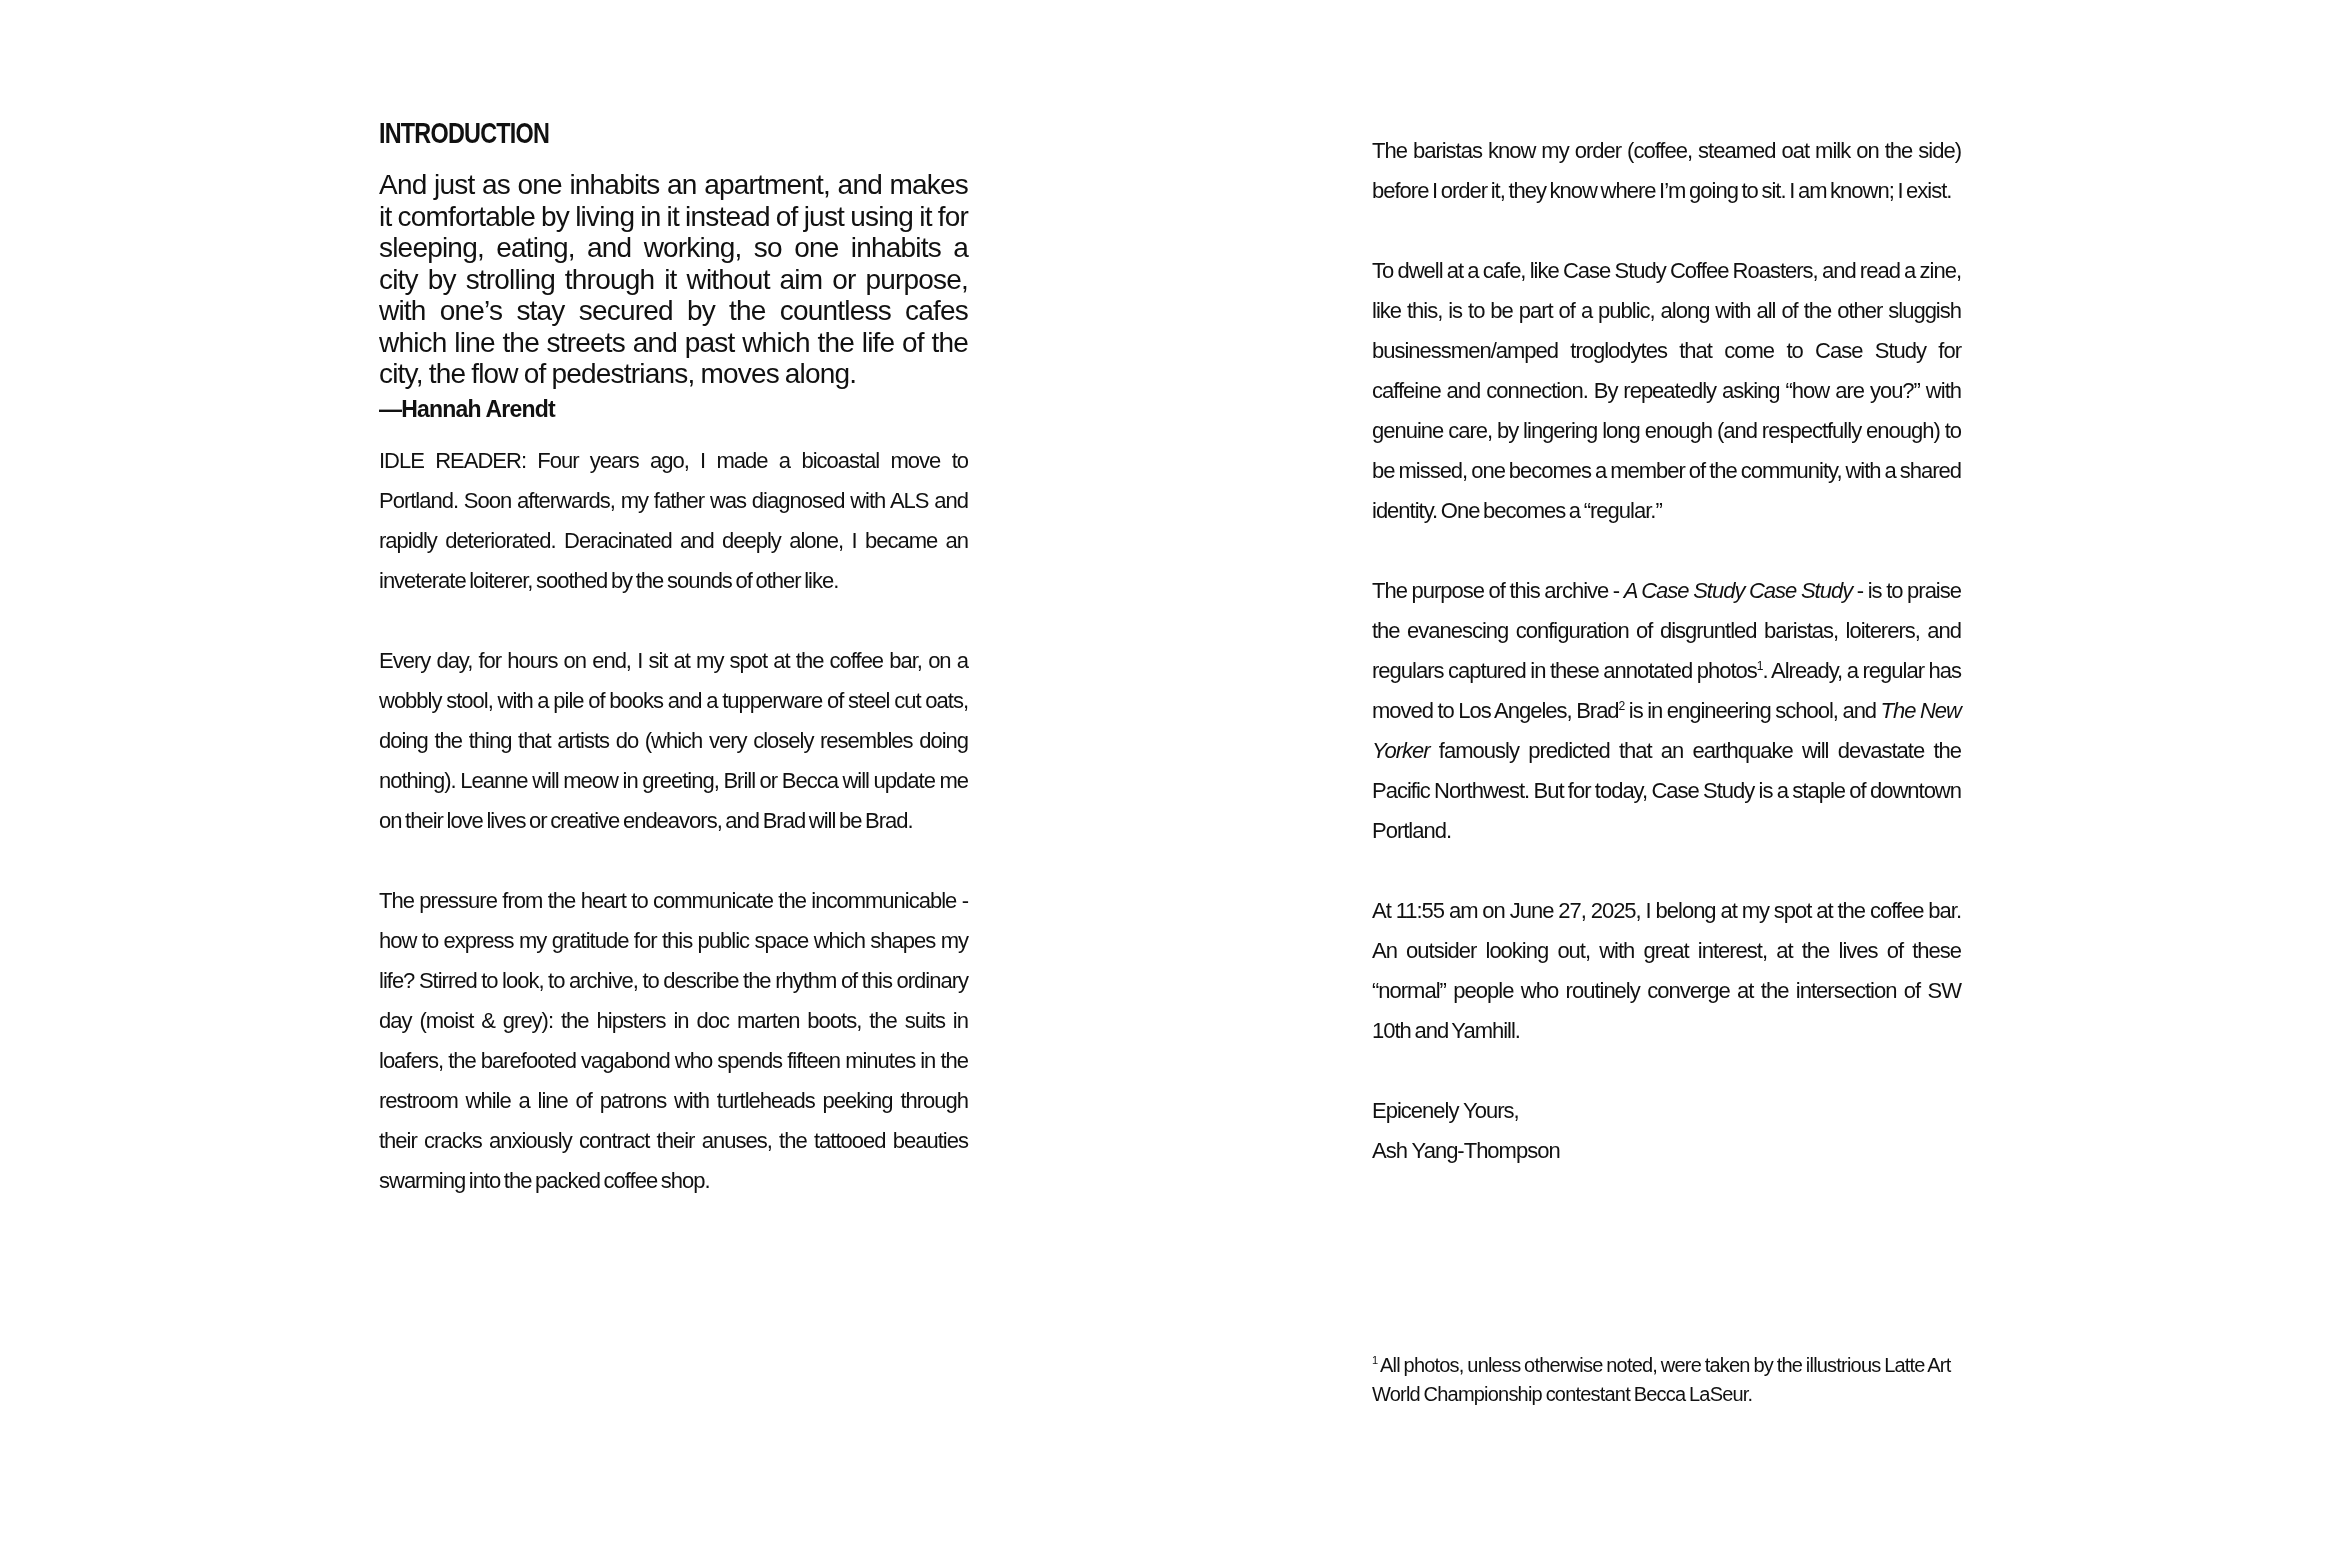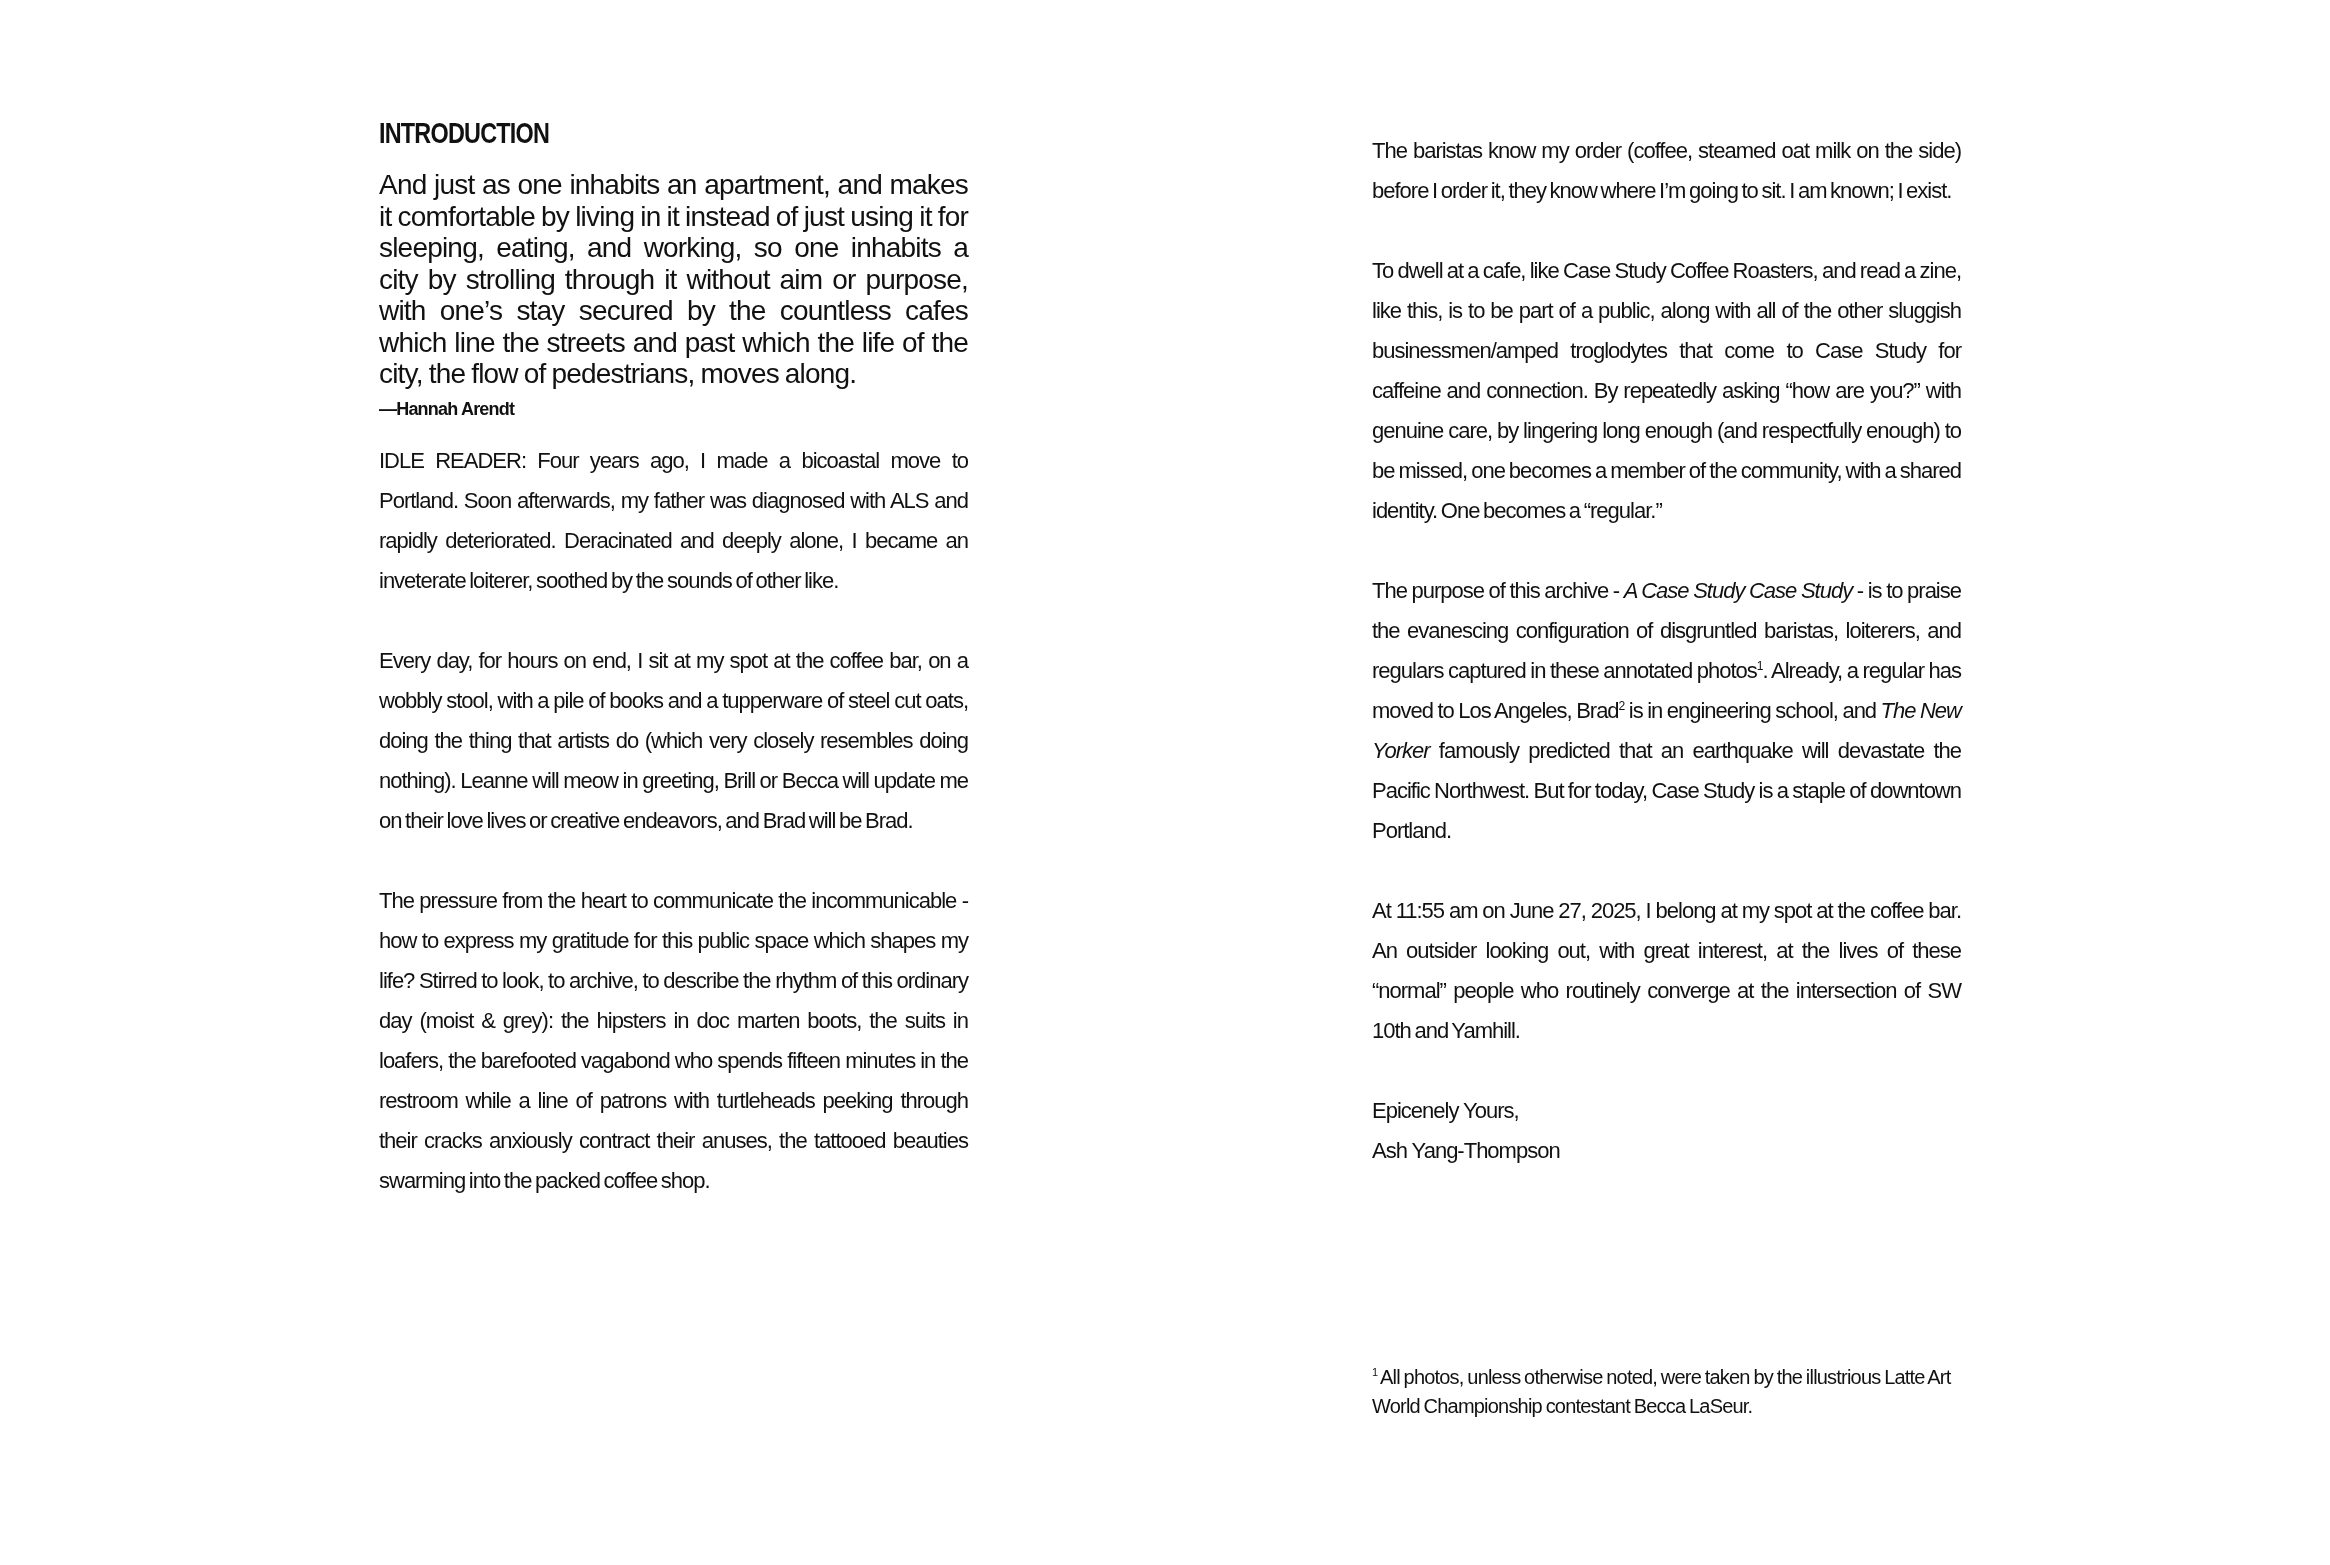--- a/index.html
+++ b/index.html
@@ -44,21 +44,21 @@
   .epigraph p {
     margin: 0;
     font-size: 28px;
     line-height: 31.5px;
     text-align: justify;
     letter-spacing: -0.8px;
     word-spacing: -1px;
   }
   .attribution {
     margin-top: 4px;
-    font-size: 18px;
+    font-size: 23px;
     font-weight: bold;
     letter-spacing: -0.8px;
     line-height: 31.5px;
   }
 
   .body-text {
     position: absolute;
     left: 0;
     width: 589px;
   }
@@ -79,21 +79,20 @@
     line-height: 40px;
     letter-spacing: -1px;
   }
   .signoff span { display: block; }
 
   .footnotes {
     position: absolute;
     left: 0;
     top: 1351px;
     width: 589px;
-    margin-top: 12px;
   }
   .footnote {
     margin: 0;
     font-size: 20px;
     line-height: 28.5px;
     letter-spacing: -0.8px;
     word-spacing: -1px;
   }
   sup {
     font-size: 0.55em;

